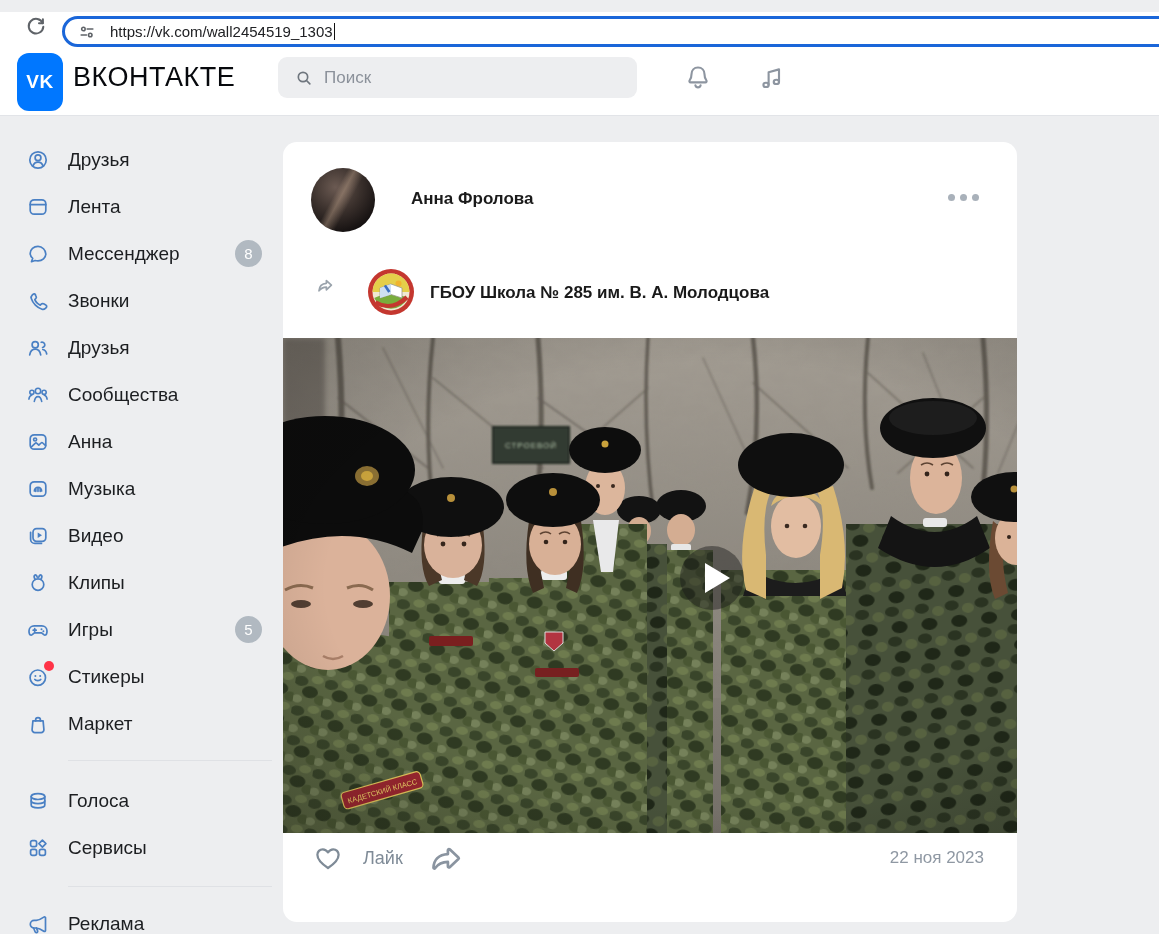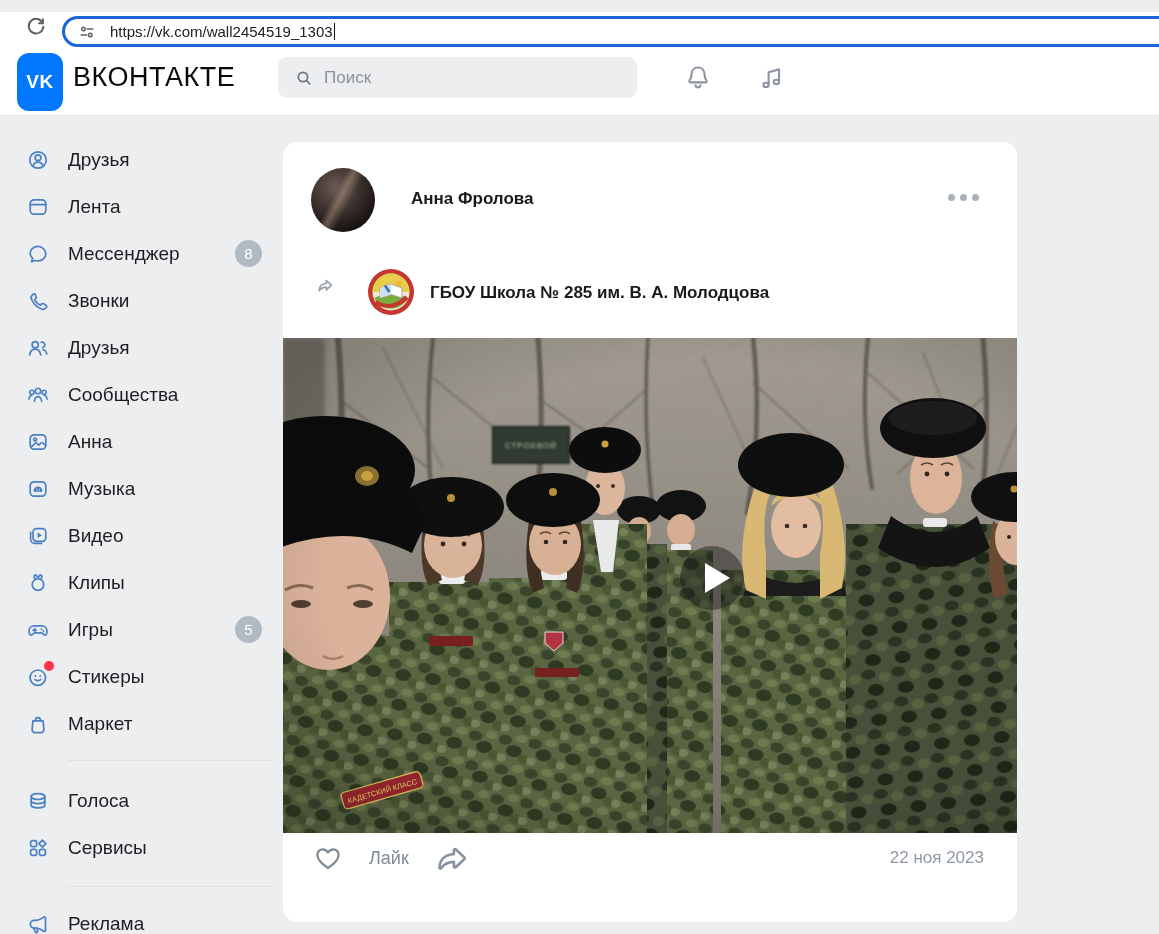--- a/index.html
+++ b/index.html
@@ -66,21 +66,21 @@
 
   .video-wrap { position:absolute; left:0; top:196px; width:858px; height:495px; background:#8a857d; cursor:pointer; }
   .scene { width:858px; height:495px; }
   .play-btn { position:absolute; left:397px; top:208px; width:64px; height:64px; border-radius:50%;
     background:rgba(25,25,25,.45); display:flex; align-items:center; justify-content:center; cursor:pointer; }
   .duration-badge { position:absolute; right:13px; bottom:26px; height:31px; padding:0 12px; border-radius:12px;
     background:rgba(0,0,0,.68); display:flex; align-items:center; gap:7px; }
   .duration-badge .t { color:#fff; font-size:15px; font-weight:700; }
 
   .post-footer { position:absolute; left:30px; right:33px; top:698px; height:36px; display:flex; align-items:center; }
-  .like-btn { display:flex; align-items:center; gap:26px; color:#7f8b97; cursor:pointer; }
+  .like-btn { display:flex; align-items:center; gap:20px; color:#7f8b97; cursor:pointer; }
   .like-btn .txt { font-size:18px; color:#7f8b97; }
   .share-btn { margin-left:26px; width:36px; height:36px; color:#8a94a0; cursor:pointer; }
   .post-date { margin-left:auto; font-size:17px; color:#8f98a3;text-align:center; }
 </style>
 </head>
 <body>
 
 <div class="browser-bar">
   <div class="reload-btn">
     <svg viewBox="0 0 24 24" fill="none" stroke="currentColor" stroke-width="2" stroke-linecap="round" stroke-linejoin="round">

